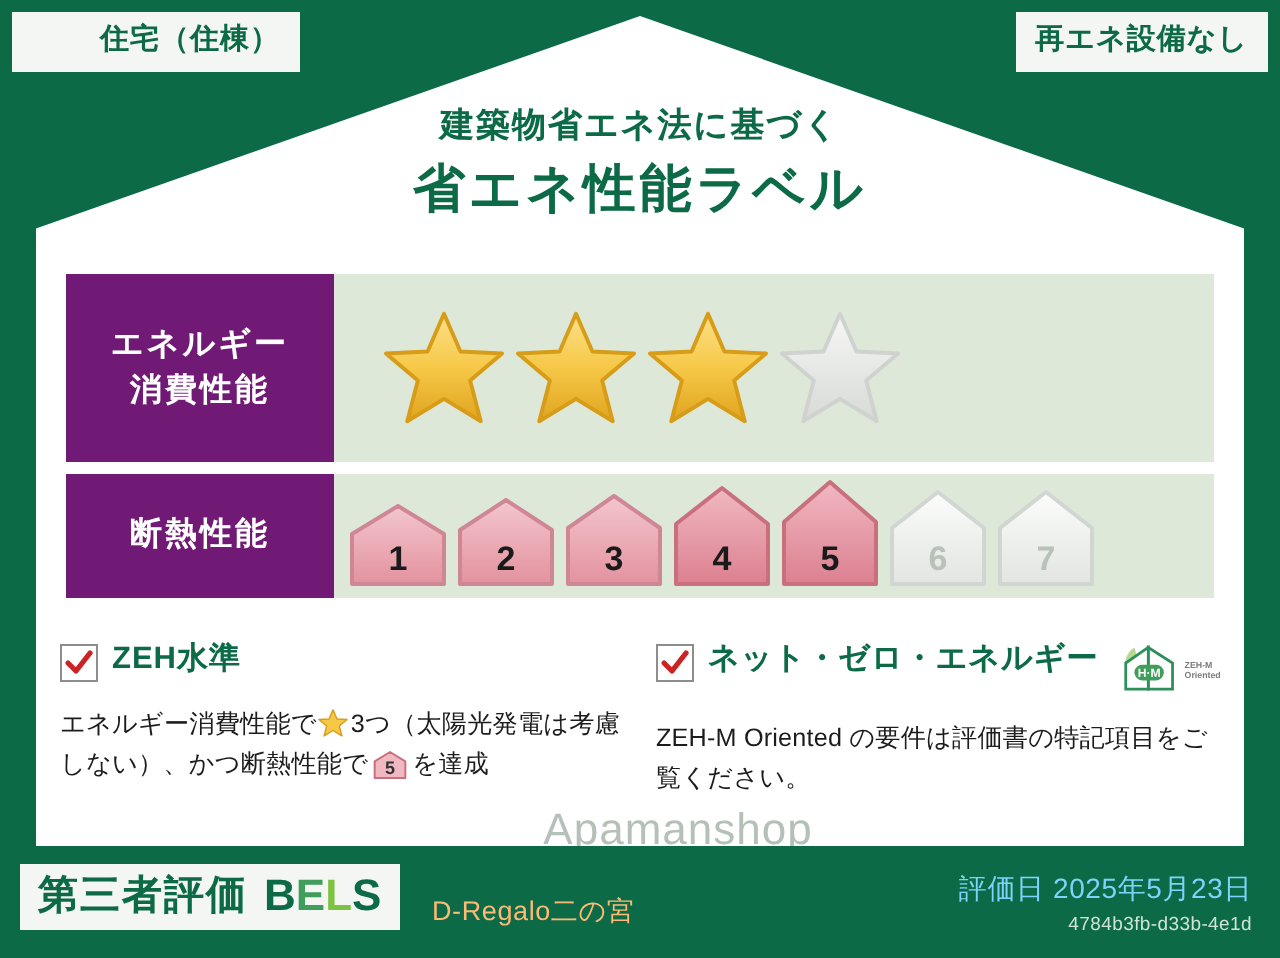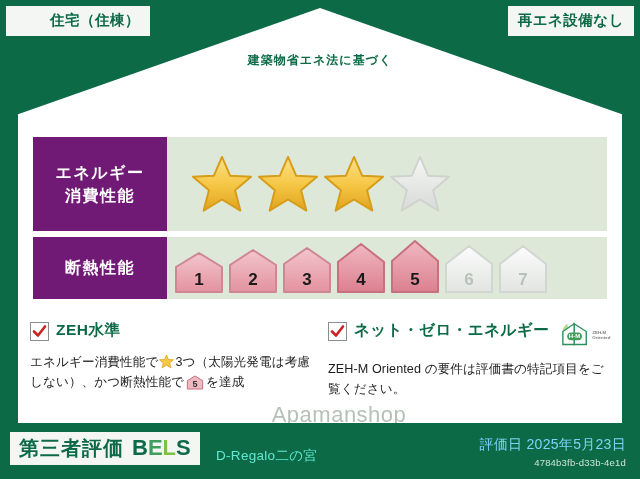--- a/index.html
+++ b/index.html
@@ -49,21 +49,21 @@
 
   
   #title-block {
     position: absolute;
     left: 0; top: 54px;
     width: 640px;
     text-align: center;
     color: #0c6b46;
   }
   #title-sub {
-    font-size: 12px;
+    font-size: 17px;
     font-weight: bold;
     letter-spacing: 1px;
     line-height: 1;
     margin-bottom: 10px;
   }
   #title-main {
     font-size: 26px;
     font-weight: bold;
     letter-spacing: 2px;
     line-height: 1;
@@ -226,21 +226,21 @@
     font-size: 22px;
     letter-spacing: 0px;
   }
   #bels-en .b1 { color: #0c6b46; }
   #bels-en .b2 { color: #3f9e5c; }
   #bels-en .b3 { color: #7dc242; }
   #bels-en .b4 { color: #0c6b46; }
   #building-name {
     position: absolute;
     left: 216px; top: 26px;
-    color: #5eead4;
+    color: #fdba74;
     font-size: 13.5px;
     letter-spacing: 0.3px;
     line-height: 1;
   }
   #eval-date {
     position: absolute;
     right: 14px; top: 14px;
     color: #7dd3fc;
     font-size: 14px;
     letter-spacing: 0.3px;
@@ -277,20 +277,21 @@
 <div id="label-root">
 
   <div id="house-body"></div>
 
   <div class="corner-chip" id="chip-left">住宅（住棟）</div>
 
   <div class="corner-chip" id="chip-right">再エネ設備なし</div>
 
   <div id="title-block">
     <div id="title-sub">建築物省エネ法に基づく</div>
+    <div id="title-main">省エネ性能ラベル</div>
   </div>
 
   <div id="rows">
 
     <div class="perf-row" id="row-energy">
       <div class="row-label">
         <span>エネルギー</span>
         <span>消費性能</span>
       </div>
       <div class="row-value">

